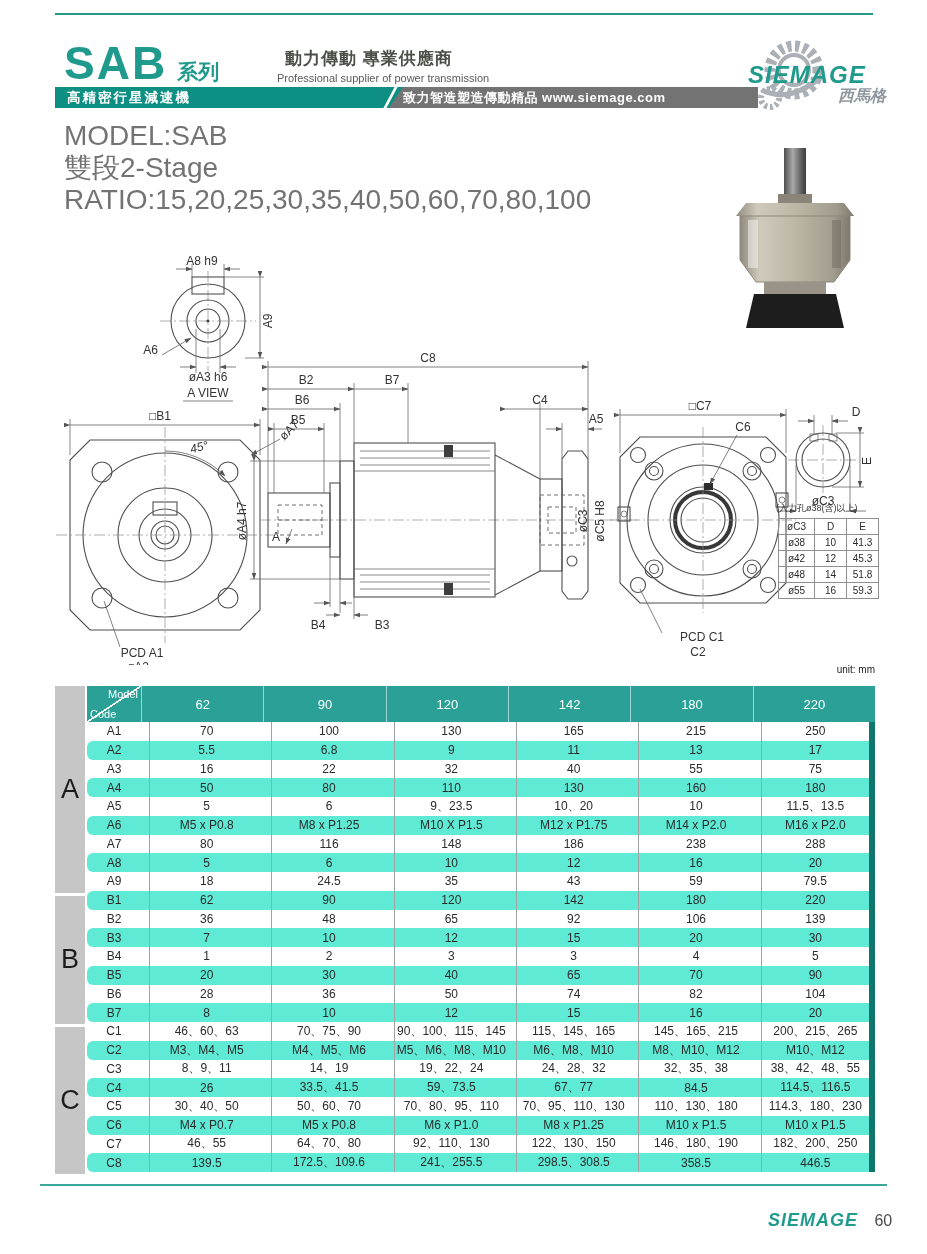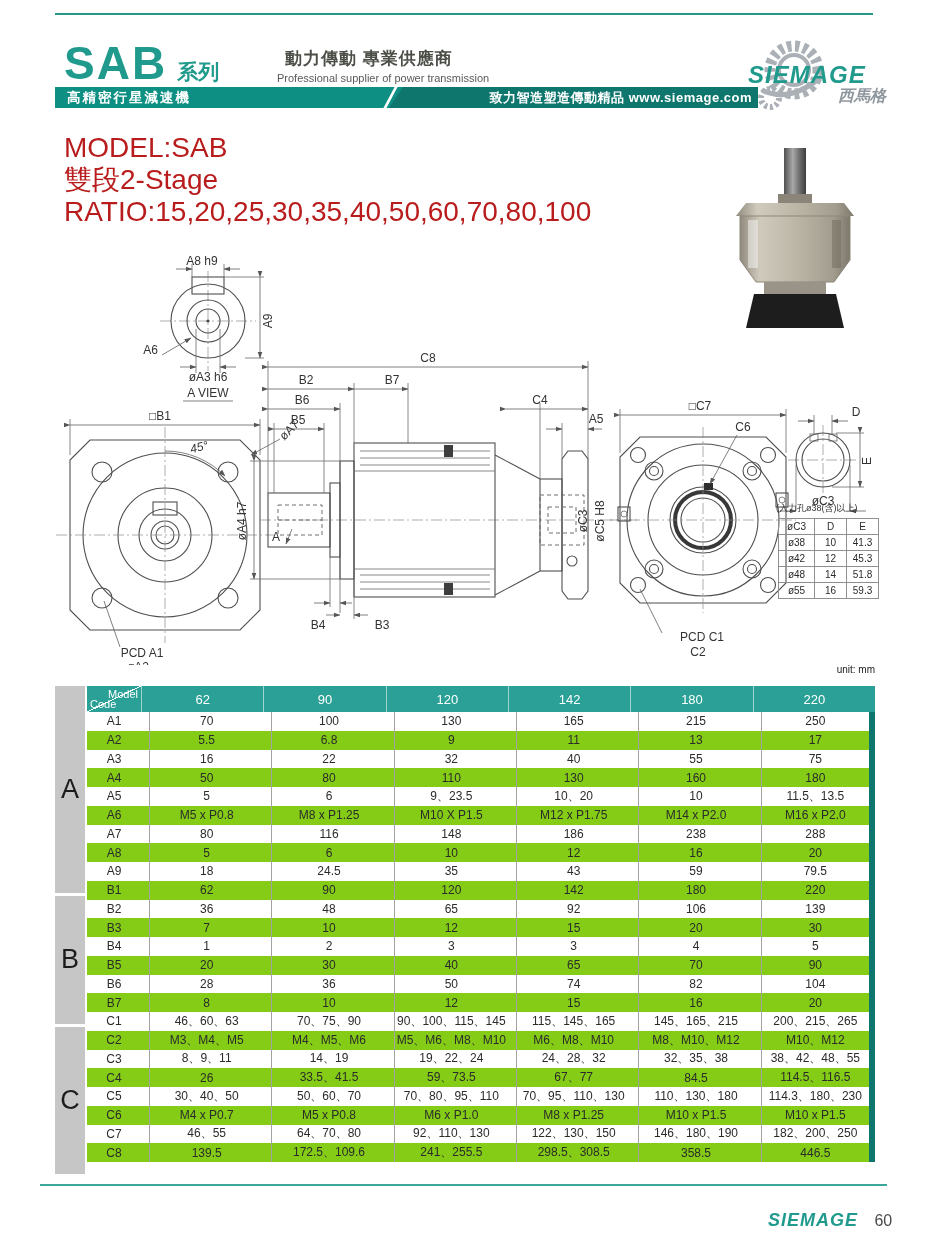--- a/index.html
+++ b/index.html
@@ -8,34 +8,34 @@
   .page { position:relative; width:927px; height:1254px; background:#fff; overflow:hidden; margin:0 auto; }
 
   
   .top-rule { position:absolute; left:55px; top:13px; width:818px; height:2px; background:#26988a; }
   .brand { position:absolute; left:64px; top:36px; color:#1f9a8c; white-space:nowrap; }
   .brand .big { font-size:46px; font-weight:bold; letter-spacing:2px; }
   .brand .suffix { font-size:21px; font-weight:bold; margin-left:10px; }
   .slogan { position:absolute; left:277px; top:47px; }
   .slogan .cn { font-size:17px; font-weight:bold; color:#4a4e46; letter-spacing:1px;margin-left:8px; }
   .slogan .en { font-size:11px; color:#5a5a5a; margin-top:2px; }
-  .header-bar { position:absolute; left:55px; top:87px; width:703px; height:21px; background:#0f766e; }
+  .header-bar { position:absolute; left:55px; top:87px; width:703px; height:21px; background:#737373; }
   .header-bar .seg-left { position:absolute; left:0; top:0; height:100%; width:348px; background:#0d9083;
       clip-path:polygon(0 0, 100% 0, calc(100% - 14px) 100%, 0 100%);
       color:#fff; font-size:13.5px; font-weight:bold; letter-spacing:2px; line-height:21px; padding-left:12px; }
   .header-bar .slash { position:absolute; left:334px; top:-1px; width:3px; height:23px; background:#fff; transform:skewX(-28deg); }
   .header-bar .seg-right { position:absolute; right:0; top:0; height:100%; left:348px;
-      color:#fff; font-size:13px; font-weight:bold; line-height:21px; text-align:right; padding-right:6px; letter-spacing:0.5px; white-space:nowrap; }
+      color:#fff; font-size:13px; font-weight:bold; line-height:21px; text-align:left; padding-right:6px; letter-spacing:0.5px; white-space:nowrap; }
   .logo { position:absolute; left:742px; top:38px; width:170px; height:75px; }
   .logo svg { position:absolute; left:8px; top:0; }
   .logo .word { position:absolute; left:6px; top:23px; font-size:24px; font-style:italic; font-weight:bold; color:#1f9a8c; letter-spacing:1px; }
   .logo .cnname { position:absolute; left:96px; top:48px; font-size:16px; font-style:italic; color:#8f979e; font-family:"Liberation Serif", serif; font-weight:bold; }
 
   
-  .model-info { position:absolute; left:64px; top:120px; color:#b91c1c; font-size:28px; line-height:32px; white-space:nowrap;margin-top:12px; }
+  .model-info { position:absolute; left:64px; top:120px; color:#737373; font-size:28px; line-height:32px; white-space:nowrap; }
 
   
   .photo { position:absolute; left:688px; top:142px; width:215px; height:192px; }
 
   
   .drawing { position:absolute; left:40px; top:255px; }
   .ol { stroke:#4f4f4f; stroke-width:1.1; fill:none; }
   .tl { stroke:#6a6a6a; stroke-width:0.8; fill:none; }
   .dl { stroke:#5f5f5f; stroke-width:0.8; fill:none; }
   .cl { stroke:#8a8a8a; stroke-width:0.7; fill:none; stroke-dasharray:11 3 2 3; }
@@ -50,29 +50,29 @@
   .bore-table td:first-child { width:36px; }
   .bore-table tr.hd-row td { font-weight:normal; }
 
   
   .unit-note { position:absolute; right:52px; top:664px; font-size:10px; color:#222; }
   .spec-wrap { position:absolute; left:55px; top:686px; width:820px; }
   .section-col { position:absolute; left:0; top:0; width:30px; }
   .section-block { background:#c6c6c6; display:flex; align-items:center; justify-content:center;
       font-size:27px; color:#1c1c1c; }
   .spec-table { margin-left:32px; width:788px; }
-  .spec-header { display:grid; grid-template-columns:54px repeat(6, 1fr); height:26px; background:#2aa096; }
+  .spec-header { display:grid; grid-template-columns:54px repeat(6, 1fr); height:36px; background:#2aa096; }
   .corner-cell { position:relative; color:#fff; font-size:11px;
       background-image:linear-gradient(to bottom right, transparent 48.8%, #ffffff 48.8%, #ffffff 51.2%, transparent 51.2%); }
   .corner-cell .t { position:absolute; right:3px; top:2px; }
   .corner-cell .b { position:absolute; left:3px; bottom:2px; }
   .spec-hcell { color:#fff; font-size:13px; display:flex; align-items:center; justify-content:center;
       border-left:1px solid rgba(255,255,255,.55); }
   .spec-row { display:grid; grid-template-columns:54px repeat(6, 1fr); height:18.75px; background:#fff;gap:8px; }
-  .spec-row.alt { background:#84cc16; }
+  .spec-row.alt { background:#5eead4;border-radius:6px; }
   .spec-cell { font-size:12px; display:flex; align-items:center; justify-content:center; white-space:nowrap; color:#2b2b2b; }
   .spec-cell.code { font-size:12px; }
   .spec-cell.val { border-left:1px solid #a3a3a3; }
   .spec-cell.val:last-child { border-right:6px solid #0f766e; }
 
   
   .footer-rule { position:absolute; left:40px; top:1184px; width:847px; height:2px; background:#3aa79a; }
   .footer-logo { position:absolute; left:768px; top:1210px; white-space:nowrap; }
   .footer-logo .w { font-size:18px; font-style:italic; font-weight:bold; color:#1f9a8c; letter-spacing:1px; }
   .footer-logo .p { font-size:16px; color:#4a4a4a; margin-left:12px; }

